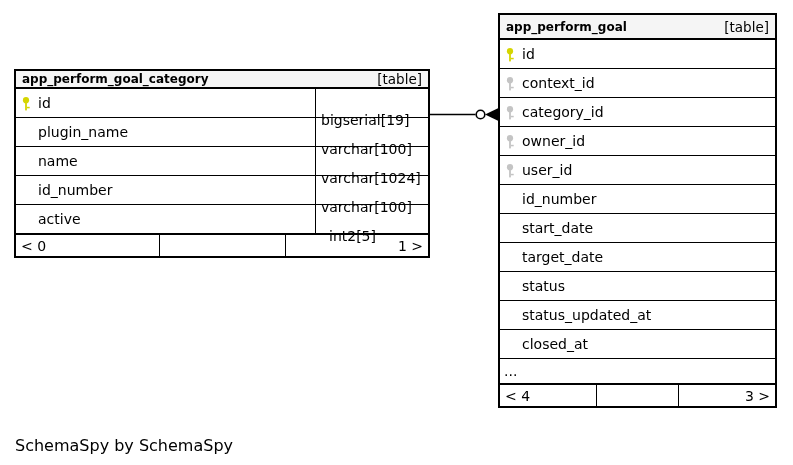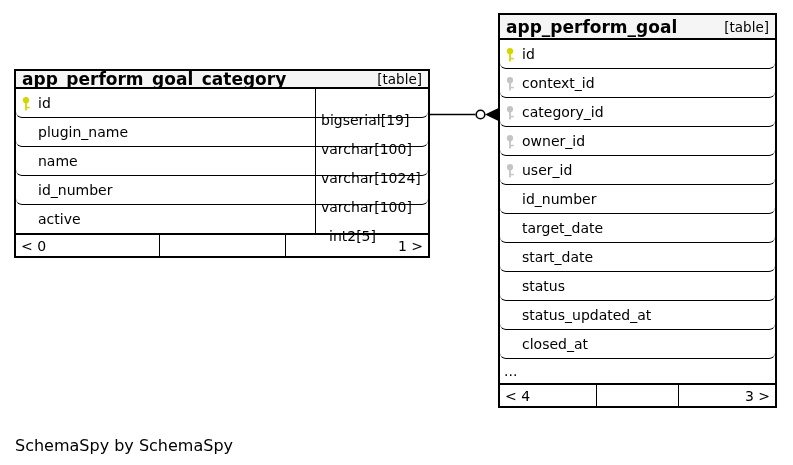--- a/index.html
+++ b/index.html
@@ -7,23 +7,23 @@
     position:relative;width:793px;height:465px;background:#ffffff;
     font-family:"DejaVu Sans",sans-serif;color:#000;overflow:hidden;
   }
   .tbox{position:absolute;background:#fff;border:2px solid #000;box-sizing:border-box;}
   #table-left{left:14px;top:69px;width:416px;}
   #table-right{left:498px;top:13px;width:279px;}
   .thead{display:flex;align-items:center;background:var(--header-bg,#f5f5f5);
          border-bottom:2px solid #000;padding:0 6px;box-sizing:border-box;}
   #table-left .thead{height:18px;}
   #table-right .thead{height:25px;}
-  .tname{font-weight:bold;font-size:17px;white-space:nowrap;}
+  .tname{font-weight:bold;font-size:12px;white-space:nowrap;}
   .ttag{margin-left:auto;font-size:13.5px;}
-  .trow{display:flex;align-items:stretch;height:28px;border-bottom:1px solid #000;box-sizing:content-box;border-radius:6px;}
+  .trow{display:flex;align-items:stretch;height:28px;border-bottom:1px solid #000;box-sizing:content-box;}
   .rows .trow:last-child{border-bottom:none;gap:8px;}
   .cell-name{display:flex;align-items:center;gap:6px;padding-left:4px;font-size:14px;white-space:nowrap;box-sizing:border-box;}
   #table-left .cell-name{width:300px;border-right:1px solid #000;}
   #table-right .cell-name{flex:1;}
   .cell-type{display:flex;align-items:center;padding-left:5px;font-size:14px;white-space:nowrap;flex:1;margin-top:31px;}
   .key{flex:0 0 12px;}
   .key-primary{fill:var(--pk,#d5d500);}
   .key-foreign{fill:var(--fk,#c4c4c4);}
   .key-none{visibility:hidden;}
   .trow.ellipsis-row{height:24px;}
@@ -199,32 +199,32 @@
           </div>
         </div>
 
         <div class="trow">
           <div class="cell-name">
             <svg class="key key-none" width="12" height="15" viewBox="0 0 12 15">
               <circle cx="6" cy="4.2" r="3.1"></circle>
               <rect x="5.1" y="6.8" width="1.8" height="7.6"></rect>
               <rect x="6.9" y="10.8" width="2.8" height="1.5"></rect>
             </svg>
+            <span>start_date</span>
+          </div>
+        </div>
+
+        <div class="trow">
+          <div class="cell-name">
+            <svg class="key key-none" width="12" height="15" viewBox="0 0 12 15">
+              <circle cx="6" cy="4.2" r="3.1"></circle>
+              <rect x="5.1" y="6.8" width="1.8" height="7.6"></rect>
+              <rect x="6.9" y="10.8" width="2.8" height="1.5"></rect>
+            </svg>
             <span>target_date</span>
-          </div>
-        </div>
-
-        <div class="trow">
-          <div class="cell-name">
-            <svg class="key key-none" width="12" height="15" viewBox="0 0 12 15">
-              <circle cx="6" cy="4.2" r="3.1"></circle>
-              <rect x="5.1" y="6.8" width="1.8" height="7.6"></rect>
-              <rect x="6.9" y="10.8" width="2.8" height="1.5"></rect>
-            </svg>
-            <span>start_date</span>
           </div>
         </div>
 
         <div class="trow">
           <div class="cell-name">
             <svg class="key key-none" width="12" height="15" viewBox="0 0 12 15">
               <circle cx="6" cy="4.2" r="3.1"></circle>
               <rect x="5.1" y="6.8" width="1.8" height="7.6"></rect>
               <rect x="6.9" y="10.8" width="2.8" height="1.5"></rect>
             </svg>

